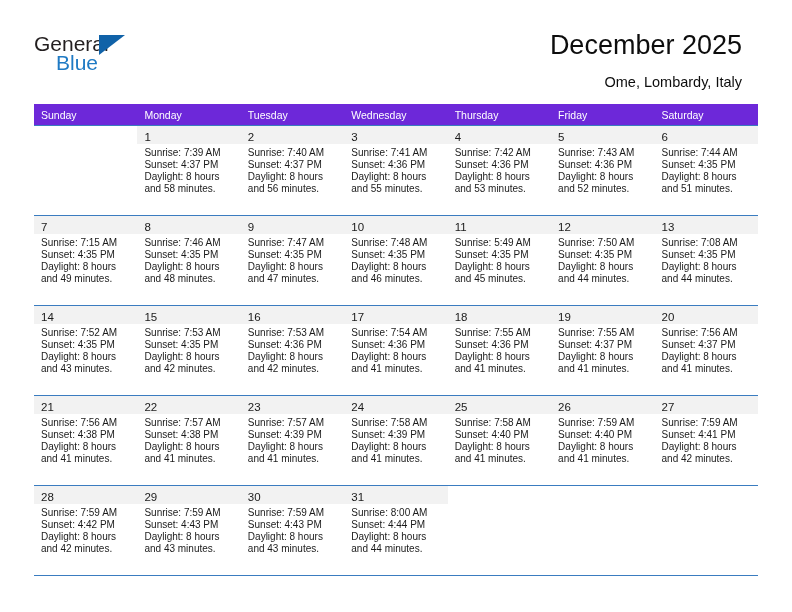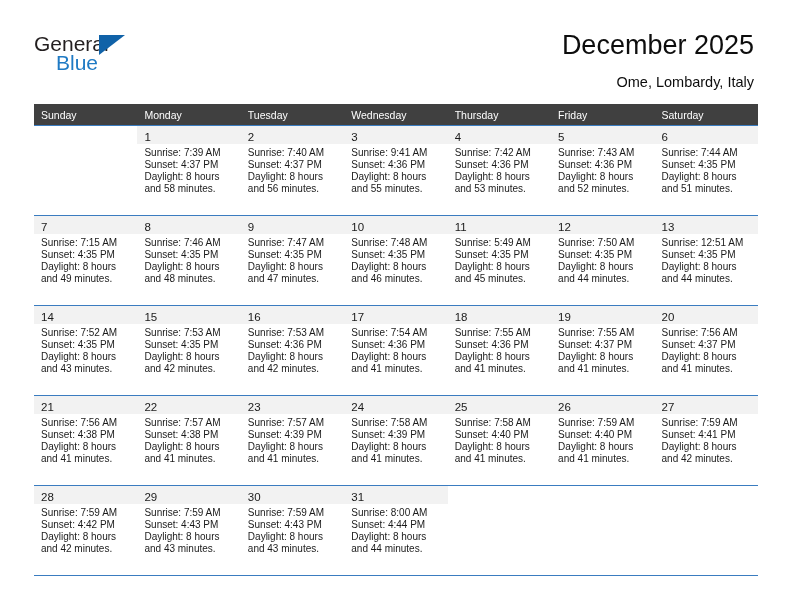--- a/index.html
+++ b/index.html
@@ -59,21 +59,21 @@
     left: 65px;
     top: 3px;
     width: 0;
     height: 0;
     border-left: 26px solid #1062a8;
     border-bottom: 20px solid transparent;
   }
 
   .title-block {
     position: absolute;
-    right: 4px;
+    right: 16px;
     top: 0;
     text-align: right;
   }
   .cal-title {
     font-size: 27px;
     line-height: 34px;
     color: #0d0d0d;
     font-weight: normal;
     white-space: nowrap;
   }
@@ -88,21 +88,21 @@
   
   .calendar {
     position: absolute;
     left: 34px;
     top: 104px;
     width: 724px;
     border-collapse: collapse;
     table-layout: fixed;
   }
   .dow-row th {
-    background: #404040;
+    background: #6d28d9;
     color: #ffffff;
     font-size: 10.5px;
     font-weight: normal;
     text-align: left;
     padding: 4px 0 4px 7px;
     height: 13px;
     vertical-align: middle;
   }
 
   .week-row td {
@@ -219,21 +219,21 @@
                 <div>Sunset: 4:37 PM</div>
                 <div>Daylight: 8 hours</div>
                 <div>and 56 minutes.</div>
               </div>
             </div>
           </td>
         <td>
             <div class="cell filled">
               <div class="daynum-band"><span class="daynum">3</span></div>
               <div class="details">
-                <div>Sunrise: 9:41 AM</div>
+                <div>Sunrise: 7:41 AM</div>
                 <div>Sunset: 4:36 PM</div>
                 <div>Daylight: 8 hours</div>
                 <div>and 55 minutes.</div>
               </div>
             </div>
           </td>
         <td>
             <div class="cell filled">
               <div class="daynum-band"><span class="daynum">4</span></div>
               <div class="details">
@@ -332,21 +332,21 @@
                 <div>Sunset: 4:35 PM</div>
                 <div>Daylight: 8 hours</div>
                 <div>and 44 minutes.</div>
               </div>
             </div>
           </td>
         <td>
             <div class="cell filled">
               <div class="daynum-band"><span class="daynum">13</span></div>
               <div class="details">
-                <div>Sunrise: 12:51 AM</div>
+                <div>Sunrise: 7:08 AM</div>
                 <div>Sunset: 4:35 PM</div>
                 <div>Daylight: 8 hours</div>
                 <div>and 44 minutes.</div>
               </div>
             </div>
           </td>
       </tr>
 
       <tr class="week-row">
         <td>

